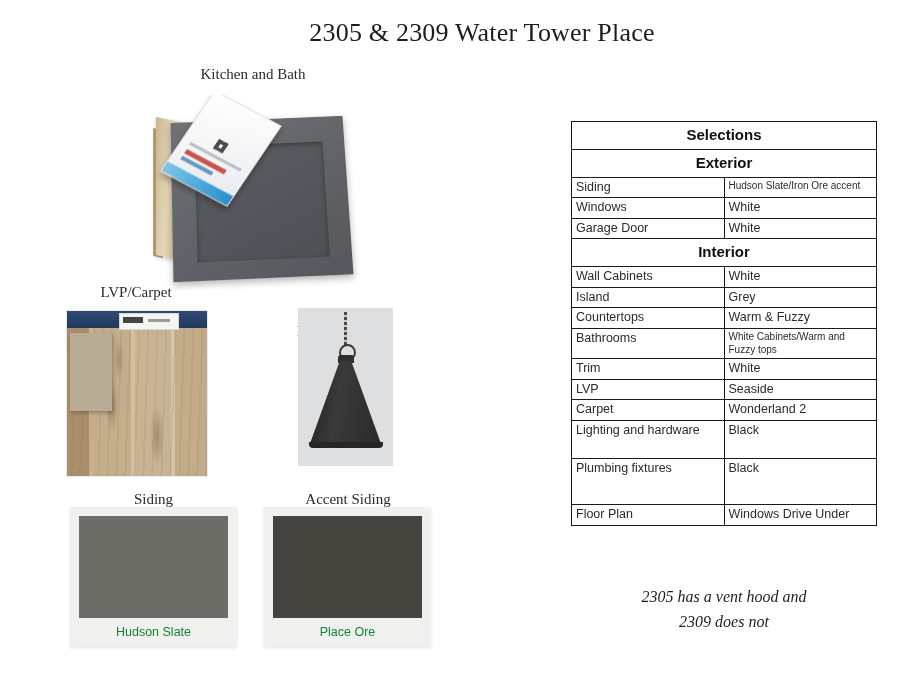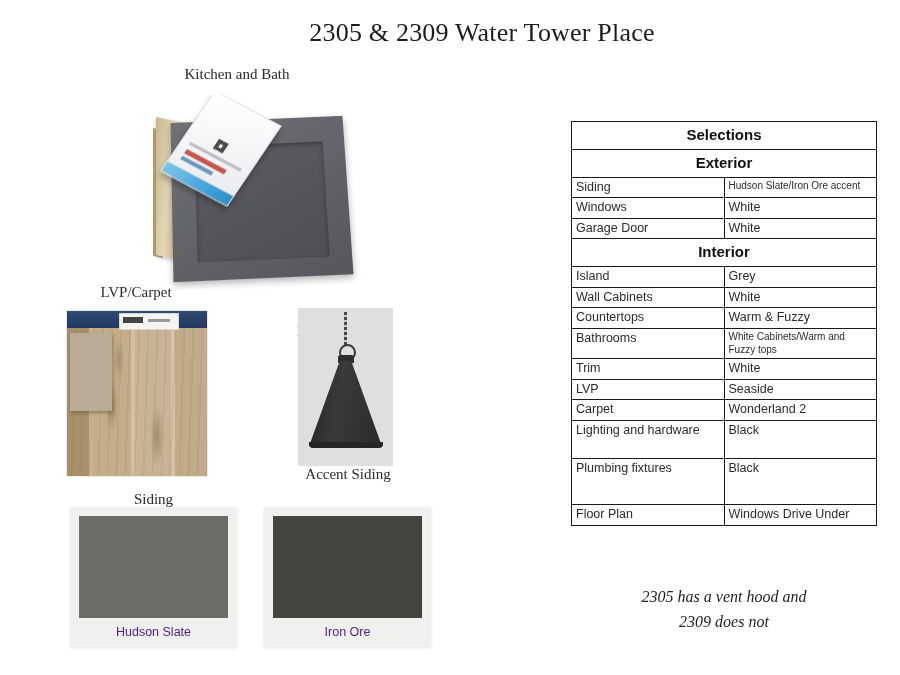--- a/index.html
+++ b/index.html
@@ -160,21 +160,21 @@
   }
 
   
   .swatch-card{
     position:absolute;background:#f0f0ef;
     box-shadow:0 1px 3px rgba(0,0,0,.12);
   }
   .swatch-color{position:absolute;}
   .swatch-label{
     position:absolute;left:0;right:0;text-align:center;
-    font-size:12.5px;color:#4c1d95;
+    font-size:12.5px;color:#15803d;
   }
 
   #siding-card{left:70px;top:507px;width:167px;height:140px;}
   #siding-color{left:9px;top:9px;width:149px;height:102px;}
   #siding-label{top:118px;}
 
   #accent-card{left:264px;top:507px;width:167px;height:140px;}
   #accent-color{left:9px;top:9px;width:149px;height:102px;}
   #accent-label{top:118px;}
 
@@ -211,21 +211,21 @@
 </style>
 </head>
 <body>
 
 <div class="page">
 
   <div class="doc-title">
     <span>2305 &amp; 2309 Water Tower Place</span>
   </div>
 
-  <div class="caption" style="left:137px;top:66px;width:200px;">Kitchen and Bath</div>
+  <div class="caption" style="left:153px;top:66px;width:200px;">Kitchen and Bath</div>
 
   <div class="photo kb-wrap">
     <div class="kb-side-l"></div>
     <div class="kb-side"></div>
     <div class="kb-door">
       <div class="kb-door-inner"></div>
     </div>
     <div class="kb-sample">
       <div class="kb-sample-qr"></div>
       <div class="kb-sample-txt"></div>
@@ -258,25 +258,25 @@
     <div class="pend-base"></div>
   </div>
 
   <div class="caption" style="left:76px;top:491px;width:155px;">Siding</div>
 
   <div class="swatch-card" id="siding-card">
     <div class="swatch-color" id="siding-color" style="background: rgb(109, 109, 104);"></div>
     <div class="swatch-label" id="siding-label">Hudson Slate</div>
   </div>
 
-  <div class="caption" style="left:268px;top:466px;width:160px;">Accent Siding</div>
+  <div class="caption" style="left:268px;top:491px;width:160px;">Accent Siding</div>
 
   <div class="swatch-card" id="accent-card">
     <div class="swatch-color" id="accent-color" style="background: rgb(70, 68, 63);"></div>
-    <div class="swatch-label" id="accent-label">Iron Ore</div>
+    <div class="swatch-label" id="accent-label">Place Ore</div>
   </div>
 
   <table class="sel-table">
     <tbody id="sel-body">
         <tr>
           <td class="section" colspan="2">Selections</td>
         </tr>
         <tr>
           <td class="section" colspan="2">Exterior</td>
         </tr>
@@ -289,26 +289,26 @@
           <td class="">White</td>
         </tr>
         <tr>
           <td class="label">Garage Door</td>
           <td class="">White</td>
         </tr>
         <tr>
           <td class="section" colspan="2">Interior</td>
         </tr>
         <tr>
+          <td class="label">Wall Cabinets</td>
+          <td class="">White</td>
+        </tr>
+        <tr>
           <td class="label">Island</td>
           <td class="">Grey</td>
-        </tr>
-        <tr>
-          <td class="label">Wall Cabinets</td>
-          <td class="">White</td>
         </tr>
         <tr>
           <td class="label">Countertops</td>
           <td class="">Warm &amp; Fuzzy</td>
         </tr>
         <tr>
           <td class="label">Bathrooms</td>
           <td class="small">White Cabinets/Warm and Fuzzy tops</td>
         </tr>
         <tr>

